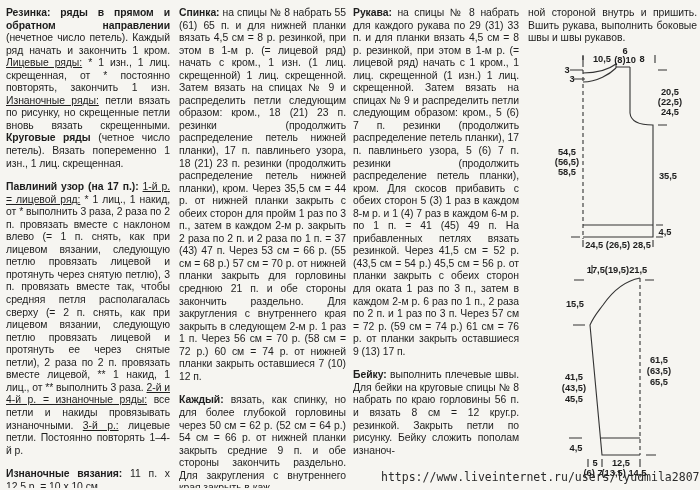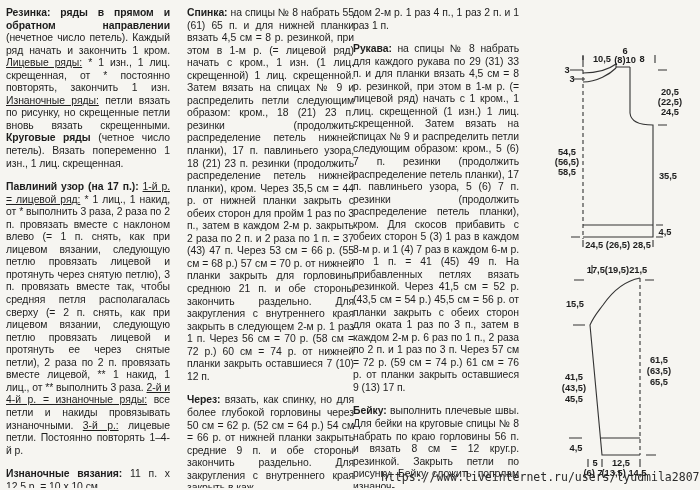--- a/index.html
+++ b/index.html
@@ -12,21 +12,21 @@
   .col{
     position:absolute;top:7px;bottom:2px;overflow:hidden;
     font-size:10.4px;line-height:12.55px;text-align:justify;
     letter-spacing:-0.05px;
   }
   .col p{margin:0 0 11px 0;}
   .col p:last-child{margin-bottom:0;}
   .b{font-weight:bold;}
   .u{text-decoration:underline;}
   #col-0{left:6px;width:164px;}
-  #col-1{left:179px;width:167px;margin-left:8px;}
+  #col-1{left:179px;width:167px;}
   #col-2{left:353px;width:166px;}
   #col-3{left:528px;width:169px;}
   svg.schematic{position:absolute;overflow:visible;}
   #body-svg{left:527px;top:46px;}
   #sleeve-svg{left:527px;top:256px;}
   svg.schematic path, svg.schematic line{stroke:#333;stroke-width:1.1;fill:none;}
   svg.schematic .fold{stroke-dasharray:4 3;}
   svg.schematic text{
     font-family:"Liberation Sans",sans-serif;font-size:9.3px;font-weight:bold;
     fill:#1d1d1d;text-anchor:middle;
@@ -41,26 +41,28 @@
 
 <div class="page">
 
   <div class="col" id="col-0">
       <p><span class="b">Резинка: ряды в прямом и обратном направлении</span><span> (нечетное число петель). Каждый ряд начать и закончить 1 кром. </span><span class="u">Лицевые ряды:</span><span> * 1 изн., 1 лиц. скрещенная, от * постоянно повторять, закончить 1 изн. </span><span class="u">Изнаночные ряды:</span><span> петли вязать по рисунку, но скрещенные петли вновь вязать скрещенными. </span><span class="b">Круговые ряды</span><span> (четное число петель). Вязать попеременно 1 изн., 1 лиц. скрещенная.</span></p>
       <p><span class="b">Павлиний узор (на 17 п.): </span><span class="u">1-й р. = лицевой ряд:</span><span> * 1 лиц., 1 накид, от * выполнить 3 раза, 2 раза по 2 п. провязать вместе с наклоном влево (= 1 п. снять, как при лицевом вязании, следующую петлю провязать лицевой и протянуть через снятую петлю), 3 п. провязать вместе так, чтобы средняя петля располагалась сверху (= 2 п. снять, как при лицевом вязании, следующую петлю провязать лицевой и протянуть ее через снятые петли), 2 раза по 2 п. провязать вместе лицевой, ** 1 накид, 1 лиц., от ** выполнить 3 раза. </span><span class="u">2-й и 4-й р. = изнаночные ряды:</span><span> все петли и накиды провязывать изнаночными. </span><span class="u">3-й р.:</span><span> лицевые петли. Постоянно повторять 1–4-й р.</span></p>
       <p><span class="b">Изнаночные вязания:</span><span> 11 п. x 12,5 р. = 10 x 10 см.</span></p>
     </div>
   <div class="col" id="col-1">
       <p><span class="b">Спинка:</span><span> на спицы № 8 набрать 55 (61) 65 п. и для нижней планки вязать 4,5 см = 8 р. резинкой, при этом в 1-м р. (= лицевой ряд) начать с кром., 1 изн. (1 лиц. скрещенной) 1 лиц. скрещенной. Затем вязать на спицах № 9 и распределить петли следующим образом: кром., 18 (21) 23 п. резинки (продолжить распределение петель нижней планки), 17 п. павлиньего узора, 18 (21) 23 п. резинки (продолжить распределение петель нижней планки), кром. Через 35,5 см = 44 р. от нижней планки закрыть с обеих сторон для пройм 1 раз по 3 п., затем в каждом 2-м р. закрыть 2 раза по 2 п. и 2 раза по 1 п. = 37 (43) 47 п. Через 53 см = 66 р. (55 см = 68 р.) 57 см = 70 р. от нижней планки закрыть для горловины среднюю 21 п. и обе стороны закончить раздельно. Для закругления с внутреннего края закрыть в следующем 2-м р. 1 раз 1 п. Через 56 см = 70 р. (58 см = 72 р.) 60 см = 74 р. от нижней планки закрыть оставшиеся 7 (10) 12 п.</span></p>
-      <p><span class="b">Через:</span><span> вязать, как спинку, но для более глубокой горловины через 50 см = 62 р. (52 см = 64 р.) 54 см = 66 р. от нижней планки закрыть средние 9 п. и обе стороны закончить раздельно. Для закругления с внутреннего края закрыть в каж-</span></p>
+      <p><span class="b">Каждый:</span><span> вязать, как спинку, но для более глубокой горловины через 50 см = 62 р. (52 см = 64 р.) 54 см = 66 р. от нижней планки закрыть средние 9 п. и обе стороны закончить раздельно. Для закругления с внутреннего края закрыть в каж-</span></p>
     </div>
   <div class="col" id="col-2">
-      <p><span>дом 2-м р. 1 раз 4 п., 1 раз 2 п. и 1 раз 1 п.</span></p>
       <p><span class="b">Рукава:</span><span> на спицы № 8 набрать для каждого рукава по 29 (31) 33 п. и для планки вязать 4,5 см = 8 р. резинкой, при этом в 1-м р. (= лицевой ряд) начать с 1 кром., 1 лиц. скрещенной (1 изн.) 1 лиц. скрещенной. Затем вязать на спицах № 9 и распределить петли следующим образом: кром., 5 (6) 7 п. резинки (продолжить распределение петель планки), 17 п. павлиньего узора, 5 (6) 7 п. резинки (продолжить распределение петель планки), кром. Для скосов прибавить с обеих сторон 5 (3) 1 раз в каждом 8-м р. и 1 (4) 7 раз в каждом 6-м р. по 1 п. = 41 (45) 49 п. На прибавленных петлях вязать резинкой. Через 41,5 см = 52 р. (43,5 см = 54 р.) 45,5 см = 56 р. от планки закрыть с обеих сторон для оката 1 раз по 3 п., затем в каждом 2-м р. 6 раз по 1 п., 2 раза по 2 п. и 1 раз по 3 п. Через 57 см = 72 р. (59 см = 74 р.) 61 см = 76 р. от планки закрыть оставшиеся 9 (13) 17 п.</span></p>
       <p><span class="b">Бейку:</span><span> выполнить плечевые швы. Для бейки на круговые спицы № 8 набрать по краю горловины 56 п. и вязать 8 см = 12 круг.р. резинкой. Закрыть петли по рисунку. Бейку сложить пополам изнаноч-</span></p>
+    </div>
+  <div class="col" id="col-3">
+      <p><span>ной стороной внутрь и пришить. Вшить рукава, выполнить боковые швы и швы рукавов.</span></p>
     </div>
 
   <svg id="body-svg" class="schematic" width="173" height="208" viewBox="0 0 173 208">
     <line class="fold" x1="56" y1="10" x2="56" y2="193"></line>
     <path d="M89,17 L89,22 M89,21 L103,21 M103,21 L103,67 Q104,79 126,79 L126,191 L56,191 M56,179 L126,179"></path>
     <path d="M56,27 C68,27 81,24 89,18"></path>
     <path d="M56,36 C70,36 83,28 89,22"></path>
 
     <path d="M56,9 L56,17 M128,9 L128,17 M131,24 L140,24 M131,79 L140,79 M129,179 L136,179 M129,191 L136,191 M44,191 L53,191 M56,194 L56,201 M126,194 L126,201 M43,24 L56,24 M47,33 L58,33"></path>
     <text x="75" y="16">10,5</text>

